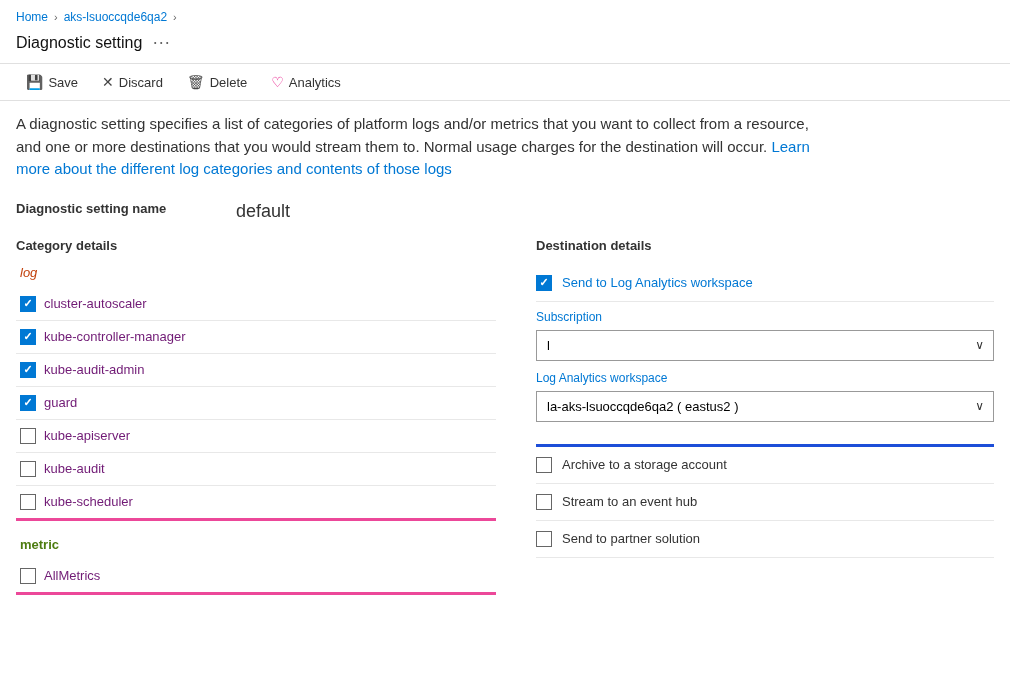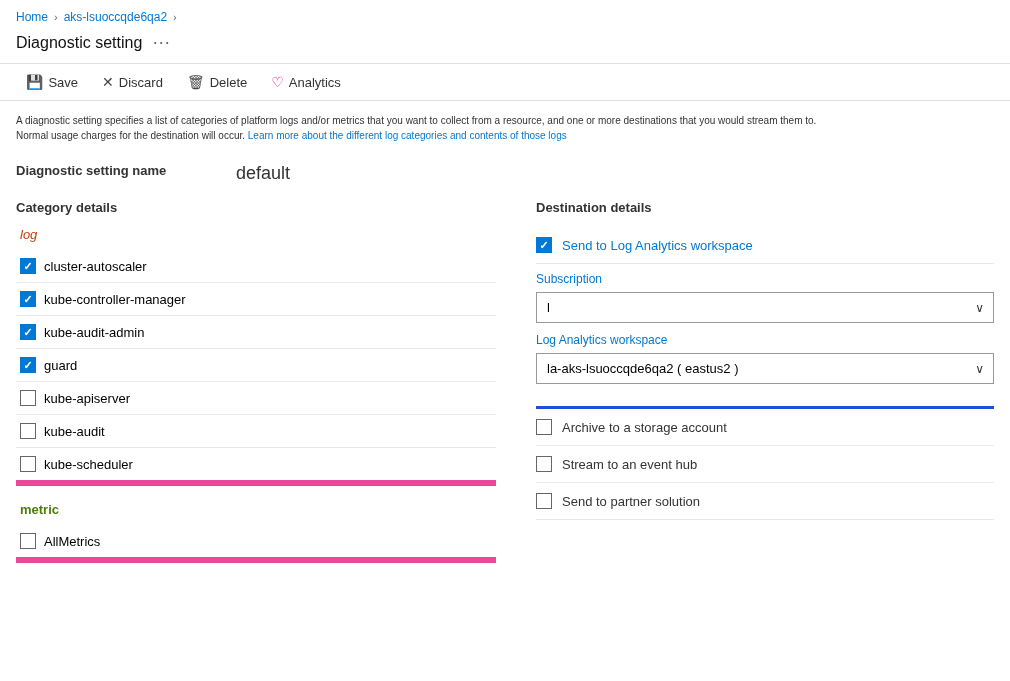--- a/index.html
+++ b/index.html
@@ -11,40 +11,40 @@
 
     .page-header { display: flex; align-items: center; gap: 10px; padding: 4px 16px 10px; }
     .page-title { font-size: 16px; font-weight: 300; color: #111; }
     .page-menu-icon { font-size: 18px; color: #666; cursor: pointer; }
 
     .toolbar { display: flex; align-items: center; gap: 4px; padding: 6px 16px; border-top: 1px solid #e0e0e0; border-bottom: 1px solid #e0e0e0; }
     .toolbar-btn { display: flex; align-items: center; gap: 5px; padding: 4px 10px; cursor: pointer; border: none; background: none; font-size: 13px; color: #333; }
     .toolbar-btn .btn-icon { font-size: 14px; color: #444; }
     .toolbar-btn.feedback-btn .btn-icon { color: #e91e8c; }
 
-    .description-area { padding: 12px 16px; font-size: 10px; color: #333; max-width: 850px; line-height: 1.5; }
+    .description-area { padding: 12px 16px; font-size: 15px; color: #333; max-width: 850px; line-height: 1.5; }
     .description-area a { color: #0078d4; text-decoration: none; }
 
     .setting-name-row { display: flex; padding: 8px 16px; gap: 20px; }
     .setting-name-label { font-size: 13px; font-weight: 600; color: #333; min-width: 200px; }
     .setting-name-value { font-size: 18px; color: #333; }
 
     .content-area { display: flex; padding: 8px 16px; gap: 40px; }
 
     .category-panel { flex: 0 0 480px; }
     .destination-panel { flex: 1; }
 
     .panel-title { font-size: 13px; font-weight: 600; color: #333; margin-bottom: 12px; }
 
     .log-section { margin-bottom: 16px; }
     .log-section-title { font-size: 13px; color: #c2410c; font-style: italic; margin-bottom: 8px; padding-left: 4px; }
 
     .checkbox-item { display: flex; align-items: center; gap: 8px; padding: 8px 4px; border-bottom: 1px solid #e8e8e8; cursor: pointer; }
-    .checkbox-item:last-child { border-bottom: 6px solid #ec4899; }
-    .checkbox-item label { font-size: 13px; color: #000000; cursor: pointer; }
+    .checkbox-item:last-child { border-bottom: 3px solid #ec4899; }
+    .checkbox-item label { font-size: 13px; color: #701a75; cursor: pointer; }
 
     .checkbox-custom {
       width: 16px; height: 16px; border: 1px solid #666; display: flex; align-items: center; justify-content: center;
       flex-shrink: 0; cursor: pointer;
     }
     .checkbox-custom.checked { background: #0078d4; border-color: #0078d4; }
     .checkbox-custom.checked::after { content: '✓'; color: #fff; font-size: 11px; font-weight: bold; }
 
     .metric-section { margin-top: 8px; }
     .metric-section-title { font-size: 13px; color: #4d7c0f; font-weight: 600; margin-bottom: 8px; padding-left: 4px; }

